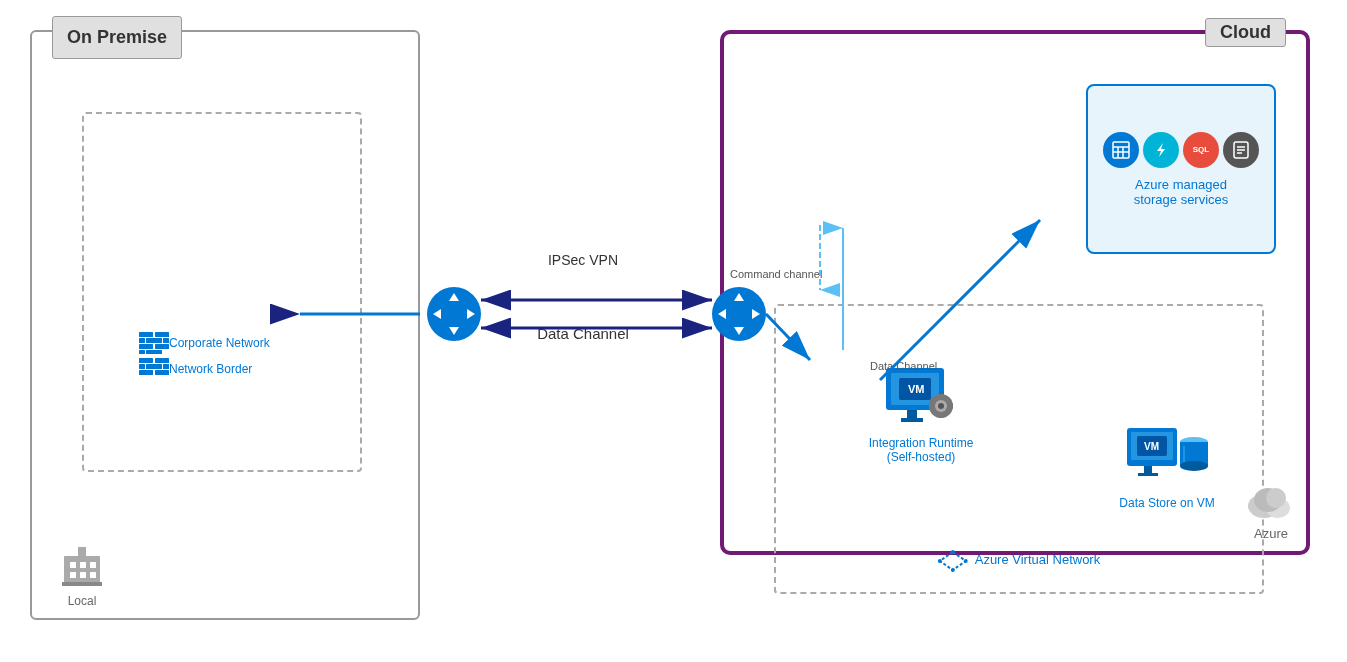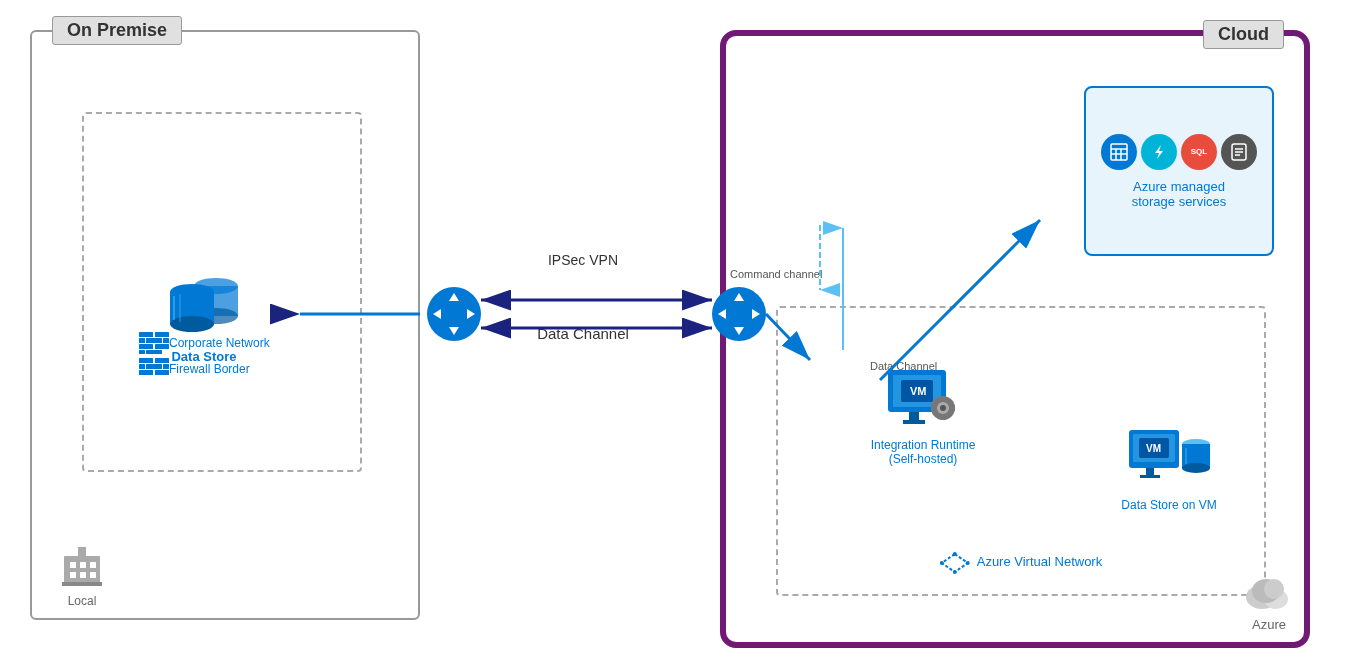--- a/index.html
+++ b/index.html
@@ -29,36 +29,36 @@
       border: 2px solid #999;
       border-radius: 6px;
       background: #fff;
     }
     .on-premise-label {
       position: absolute;
       top: -16px;
       left: 20px;
       background: #e0e0e0;
       border: 1px solid #999;
-      padding: 3px 14px;
+      padding: 10px 14px;
       font-size: 18px;
       font-weight: 600;
       color: #333;
       border-radius: 3px;
     }
 
     
     .cloud-box {
       position: absolute;
       left: 720px;
       top: 30px;
       width: 590px;
-      height: 618px;
-      border: 6px solid #701a75;
-      border-radius: 16px;
+      height: 525px;
+      border: 4px solid #701a75;
+      border-radius: 10px;
       background: #fff;
     }
     .cloud-label {
       position: absolute;
       top: -16px;
       right: 20px;
       background: #e0e0e0;
       border: 1px solid #999;
       padding: 3px 14px;
       font-size: 18px;
@@ -294,36 +294,20 @@
 </head>
 <body>
 
 <div class="diagram-container">
 
   <div class="on-premise-box">
     <div class="on-premise-label">On Premise</div>
 
     <div class="on-premise-inner">
 
-      <div class="data-store-icon">
-        <svg width="80" height="65" viewBox="0 0 80 65">
-
-          <ellipse cx="52" cy="12" rx="22" ry="8" fill="#0078d4" opacity="0.7"></ellipse>
-          <rect x="30" y="12" width="44" height="30" fill="#0078d4" opacity="0.7"></rect>
-          <ellipse cx="52" cy="42" rx="22" ry="8" fill="#005a9e" opacity="0.7"></ellipse>
-
-          <ellipse cx="28" cy="18" rx="22" ry="8" fill="#0078d4"></ellipse>
-          <rect x="6" y="18" width="44" height="32" fill="#0078d4"></rect>
-          <ellipse cx="28" cy="50" rx="22" ry="8" fill="#005a9e"></ellipse>
-
-          <line x1="10" y1="22" x2="10" y2="46" stroke="#5bc0f5" stroke-width="2" opacity="0.5"></line>
-          <line x1="16" y1="20" x2="16" y2="48" stroke="#5bc0f5" stroke-width="2" opacity="0.3"></line>
-        </svg>
-        <div class="data-store-label">Data Store</div>
-      </div>
 
       <div class="firewall-area">
         <div class="firewall-row">
 
           <svg width="30" height="22" viewBox="0 0 30 22">
             <rect x="0" y="0" width="14" height="5" fill="#0078d4" rx="0.5"></rect>
             <rect x="16" y="0" width="14" height="5" fill="#0078d4" rx="0.5"></rect>
             <rect x="7" y="6" width="16" height="5" fill="#0078d4" rx="0.5"></rect>
             <rect x="0" y="6" width="6" height="5" fill="#0078d4" rx="0.5"></rect>
             <rect x="24" y="6" width="6" height="5" fill="#0078d4" rx="0.5"></rect>
@@ -337,21 +321,21 @@
         <div class="firewall-row">
           <svg width="30" height="22" viewBox="0 0 30 22">
             <rect x="0" y="0" width="14" height="5" fill="#0078d4" rx="0.5"></rect>
             <rect x="16" y="0" width="14" height="5" fill="#0078d4" rx="0.5"></rect>
             <rect x="7" y="6" width="16" height="5" fill="#0078d4" rx="0.5"></rect>
             <rect x="0" y="6" width="6" height="5" fill="#0078d4" rx="0.5"></rect>
             <rect x="24" y="6" width="6" height="5" fill="#0078d4" rx="0.5"></rect>
             <rect x="0" y="12" width="14" height="5" fill="#0078d4" rx="0.5"></rect>
             <rect x="16" y="12" width="14" height="5" fill="#0078d4" rx="0.5"></rect>
           </svg>
-          <span class="firewall-label">Firewall Border</span>
+          <span class="firewall-label">Network Border</span>
         </div>
       </div>
     </div>
 
     <div class="local-building">
       <svg width="40" height="44" viewBox="0 0 40 44">
         <rect x="2" y="14" width="36" height="28" fill="#aaa" rx="1"></rect>
         <rect x="8" y="20" width="6" height="6" fill="#fff" rx="0.5"></rect>
         <rect x="18" y="20" width="6" height="6" fill="#fff" rx="0.5"></rect>
         <rect x="28" y="20" width="6" height="6" fill="#fff" rx="0.5"></rect>

